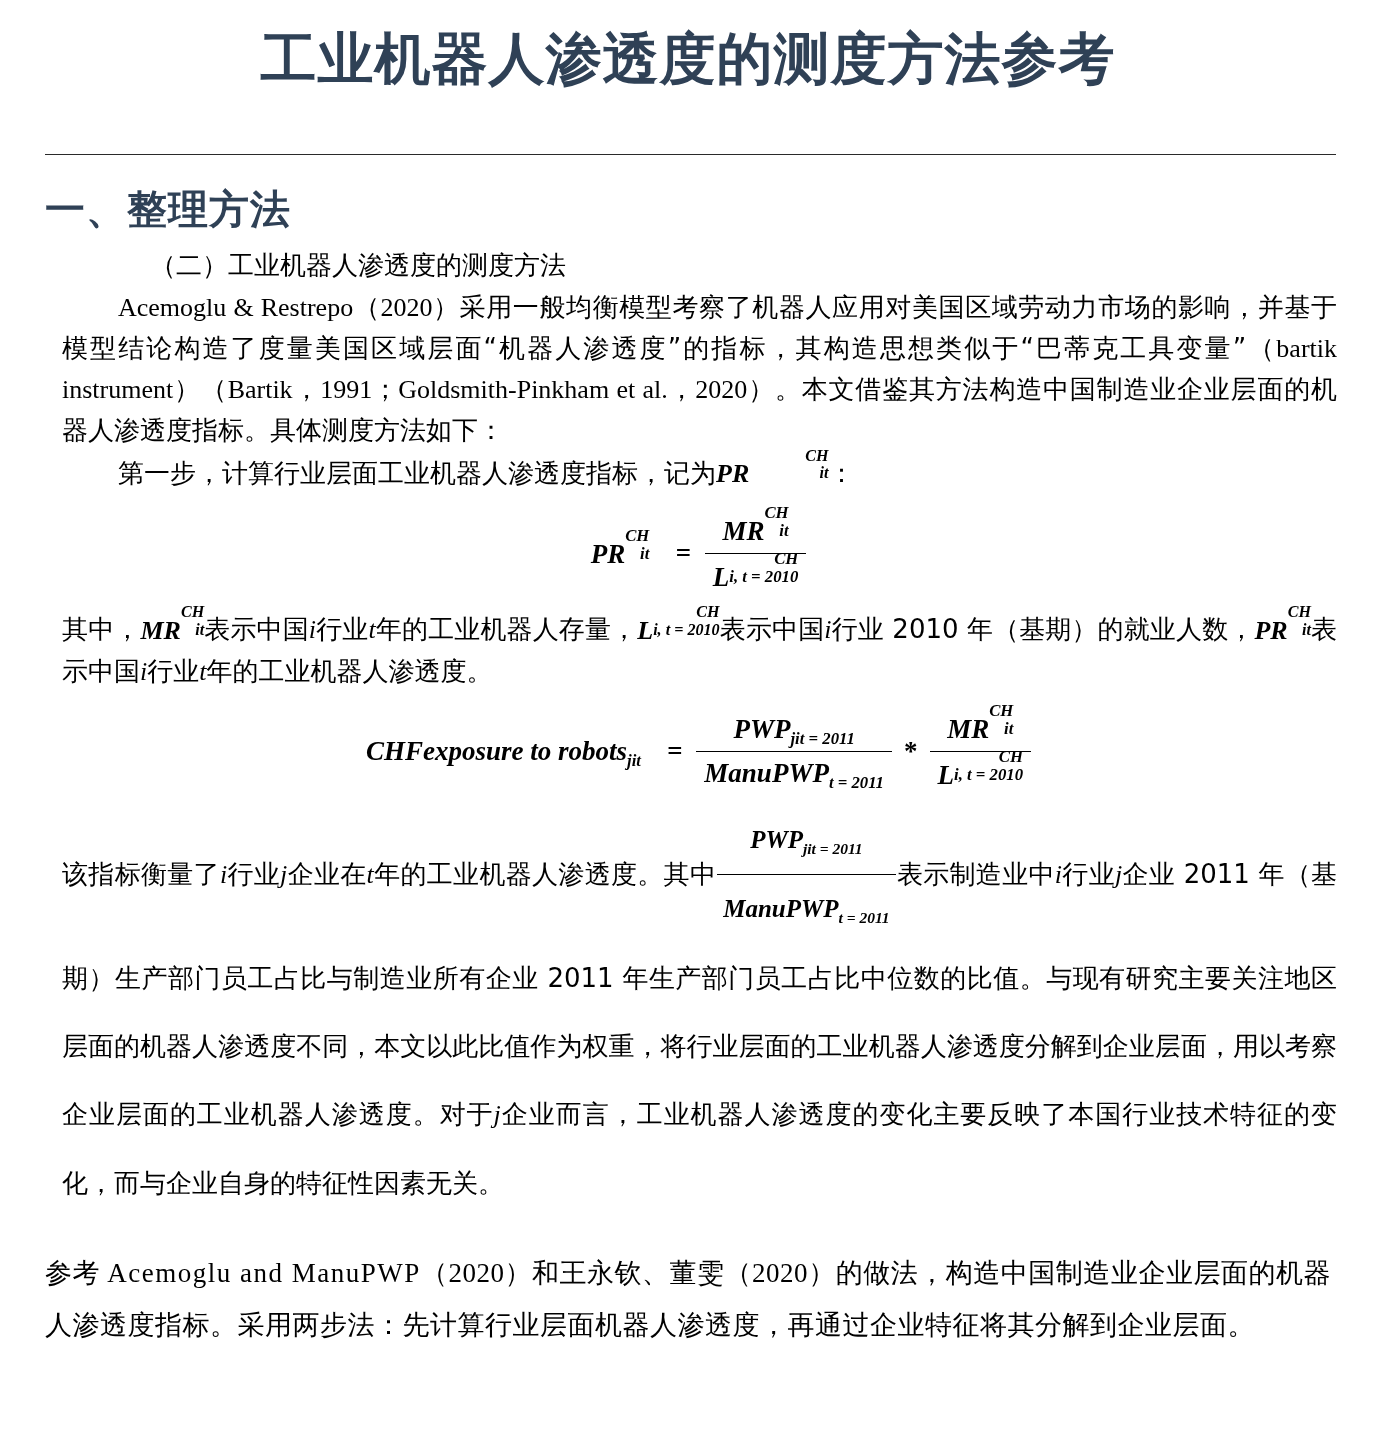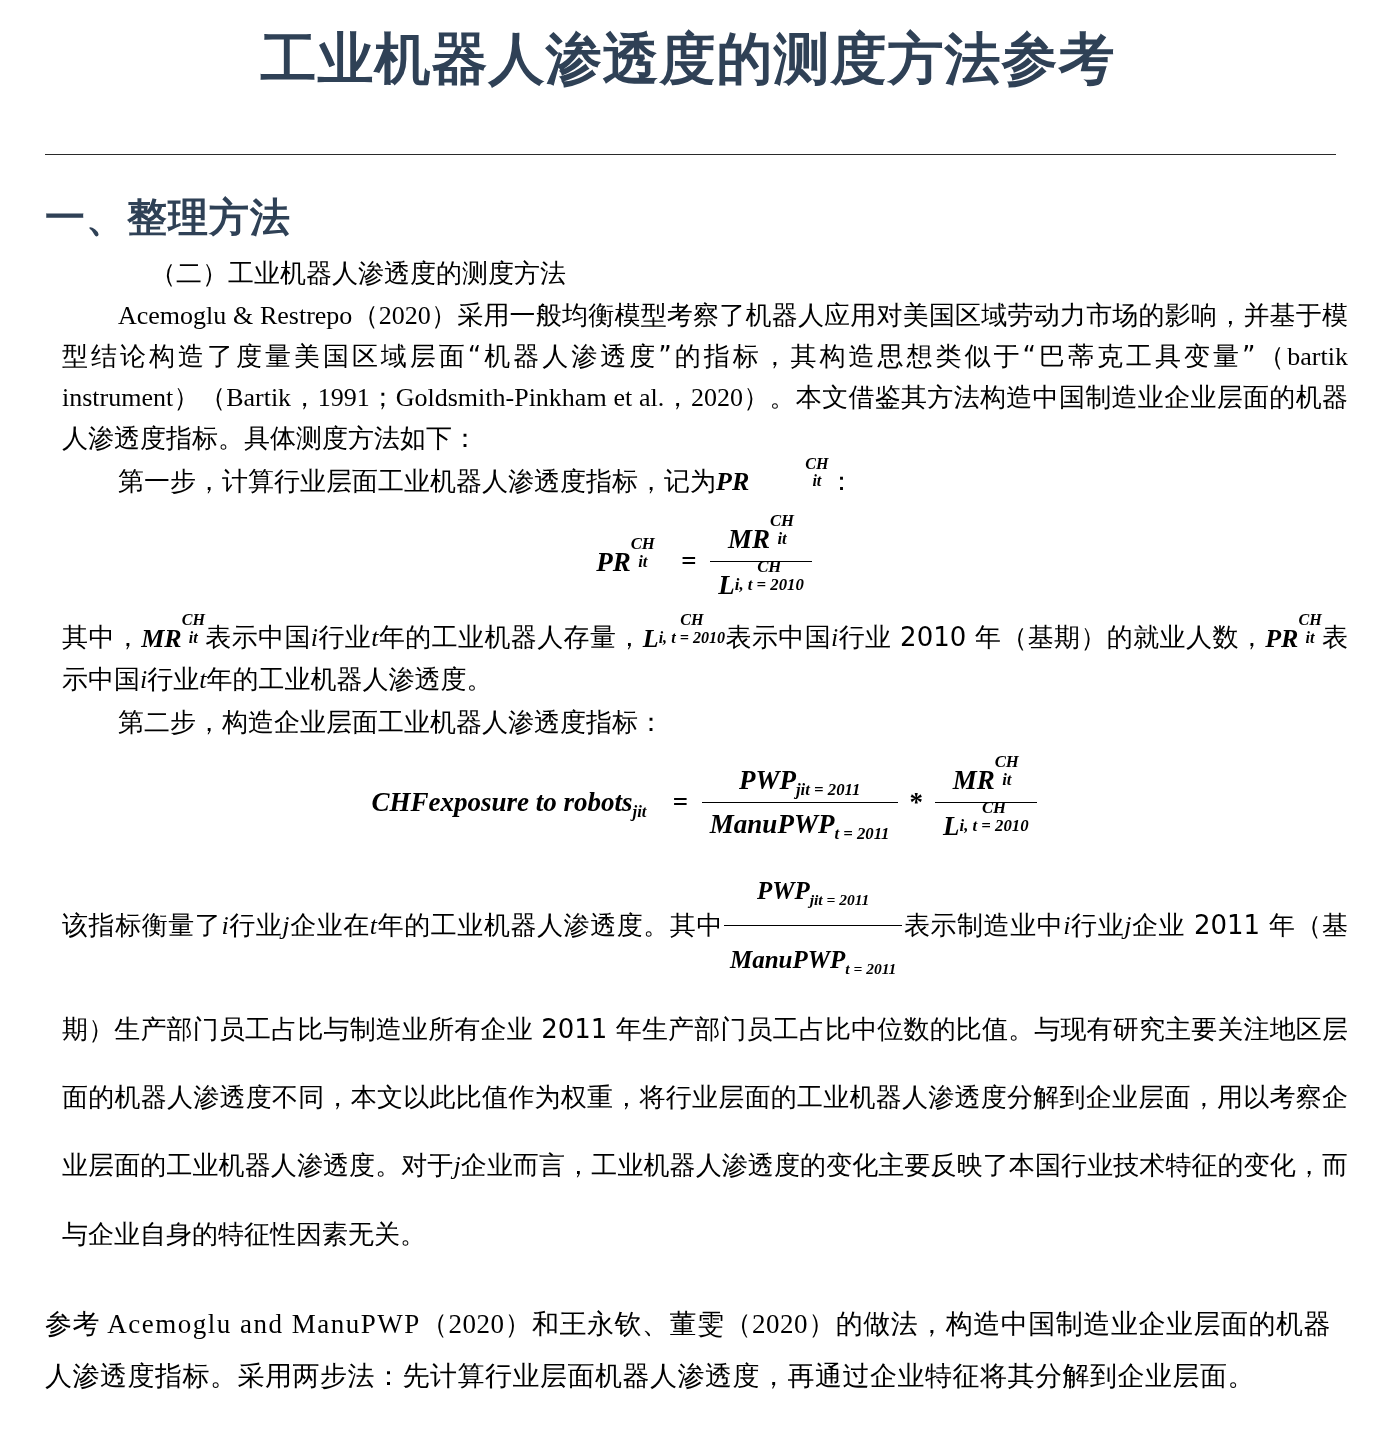--- a/index.html
+++ b/index.html
@@ -42,27 +42,27 @@
     height: 0;
   }
 
   
   .h1-cn {
     color: #2f4156;
     font-family: "Liberation Sans", "DejaVu Sans", sans-serif;
     font-weight: bold;
     font-size: 40px;
     line-height: 1.2;
-    margin: 38px 0 0 45px;
+    margin: 30px 0 0 45px;
     letter-spacing: 1px;
   }
 
   
   .body-block {
-    margin: 0 28px 0 62px;
+    margin: 0 39px 0 62px;
     font-size: 26.5px;
     line-height: 41px;
   }
 
   .cn {
     font-family: "DejaVu Sans", "Liberation Sans", sans-serif;
     font-weight: normal;
   }
 
   .p-sub {
@@ -103,21 +103,21 @@
     font-style: italic;
     line-height: 0;
   }
   sub.sub-sm { vertical-align: sub; }
 
   .supsub {
     display: inline-block;
     vertical-align: baseline;
     font-size: 0.62em;
     line-height: 1.02;
-    text-align: center;
+    text-align: right;
     font-style: italic;
     position: relative;
     top: -0.30em;
   }
   .supsub > span { display: block; }
   .supsub > span.lo { position: relative; top: 0.06em; }
 
   
   .eq {
     display: flex;
@@ -220,21 +220,20 @@
       <span class="op">=</span>
       <span class="frac">
         <span class="num"><span>MR</span><span class="supsub"><span>CH</span><span class="lo">it</span></span></span>
         <span class="bar"></span>
         <span class="den"><span>L</span><span class="supsub"><span>CH</span><span class="lo">i, t = 2010</span></span></span>
       </span>
     </div>
 
     <p class="p-body"><span class="cn">其中，</span><span class="math nowrap"><span>MR</span><span class="supsub"><span>CH</span><span class="lo">it</span></span></span><span class="cn">表示中国</span><span class="math-lite">i</span><span class="cn">行业</span><span class="math-lite">t</span><span class="cn">年的工业机器人存量，</span><span class="math nowrap"><span>L</span><span class="supsub"><span>CH</span><span class="lo">i, t = 2010</span></span></span><span class="cn">表示中国</span><span class="math-lite">i</span><span class="cn">行业 2010 年（基期）的就业人数，</span><span class="math nowrap"><span>PR</span><span class="supsub"><span>CH</span><span class="lo">it</span></span></span><span class="cn">表示中国</span><span class="math-lite">i</span><span class="cn">行业</span><span class="math-lite">t</span><span class="cn">年的工业机器人渗透度。</span></p>
 
-    <p class="p-body indent cn">第二步，构造企业层面工业机器人渗透度指标：</p>
 
     <div class="eq">
       <span class="lhs"><span>CHFexposure to robots</span><sub class="sub-sm">jit</sub></span>
       <span class="op">=</span>
       <span class="frac">
         <span class="num"><span>PWP</span><sub class="sub-sm">jit = 2011</sub></span>
         <span class="bar"></span>
         <span class="den"><span>ManuPWP</span><sub class="sub-sm">t = 2011</sub></span>
       </span>
       <span class="star">*</span>

